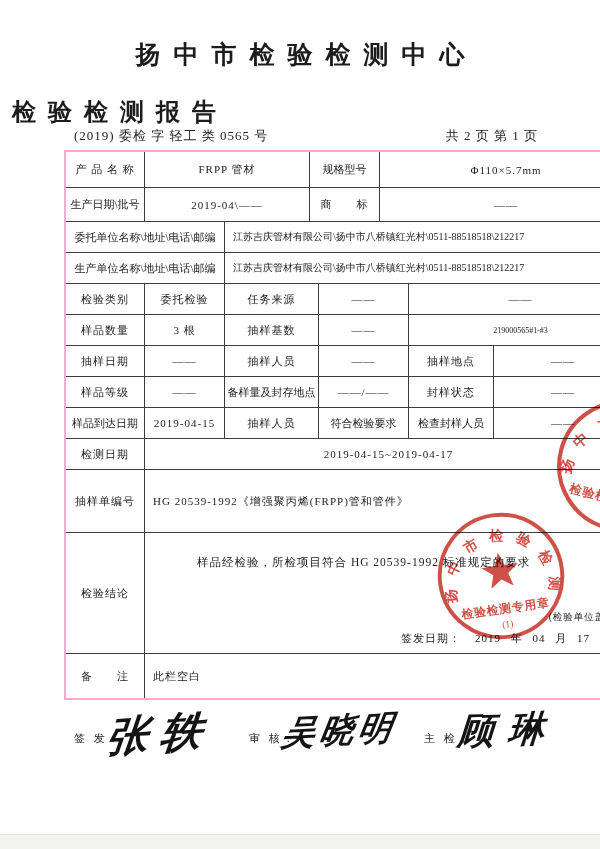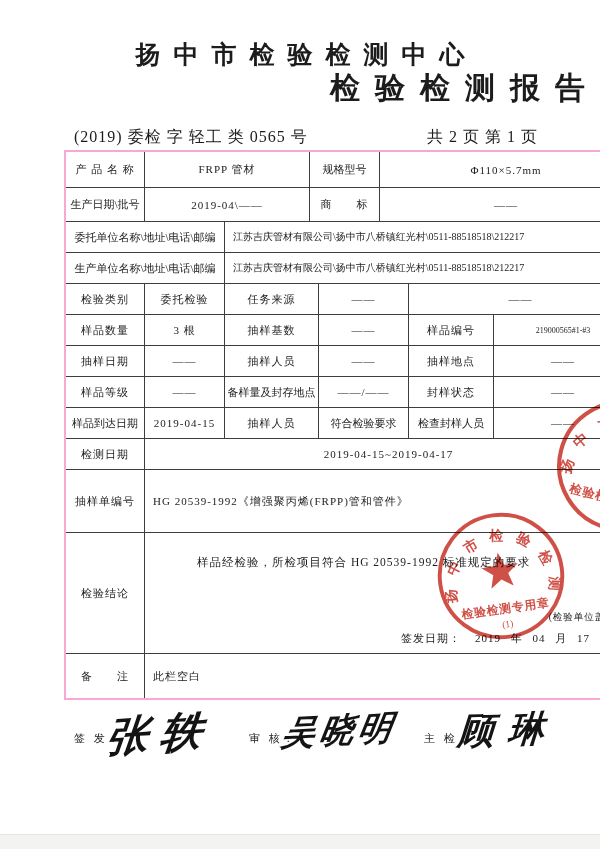--- a/index.html
+++ b/index.html
@@ -7,26 +7,26 @@
     position:relative; width:600px; height:849px; margin:0 auto;
     background:#ffffff; overflow:hidden;
     font-family:"Liberation Serif","DejaVu Serif",serif;
     color:#1c1c1c;
   }
   .org-title {
     position:absolute; top:38px; left:0; right:0; text-align:center;
     font-size:25px; font-weight:bold; letter-spacing:.52em; padding-left:.52em;
   }
   .report-title {
-    position:absolute; top:68px; left:0; right:0; text-align:right;
-    font-size:30px; font-weight:bold; letter-spacing:.5em; padding-left:.5em;
+    position:absolute; top:96px; left:0; right:0; text-align:left;
+    font-size:24px; font-weight:bold; letter-spacing:.5em; padding-left:.5em;
   }
   .meta {
     position:absolute; top:127px; left:74px; right:62px;
-    display:flex; justify-content:space-between; font-size:16px; letter-spacing:1px;
+    display:flex; justify-content:space-between; font-size:13px; letter-spacing:1px;
   }
   
   .rtable {
     position:absolute; left:64px; top:150px; width:570px;
     border:2px solid #f9a8d4; box-sizing:border-box; background:transparent;
   }
   .trow { display:flex; border-bottom:1px solid #3d3d3d; }
   .trow:last-child { border-bottom:none; }
   .cell {
     border-right:1px solid #3d3d3d; box-sizing:border-box;
@@ -108,21 +108,20 @@
       <div class="cell w94">任务来源</div>
       <div class="cell w90">——</div>
       <div class="cell grow">——</div>
     </div>
 
     <div class="trow" style="height:30px">
       <div class="cell w79">样品数量</div>
       <div class="cell w80">3 根</div>
       <div class="cell w94">抽样基数</div>
       <div class="cell w90">——</div>
-      <div class="cell w85">样品编号</div>
       <div class="cell grow tiny">219000565#1-#3</div>
     </div>
 
     <div class="trow" style="height:30px">
       <div class="cell w79">抽样日期</div>
       <div class="cell w80">——</div>
       <div class="cell w94">抽样人员</div>
       <div class="cell w90">——</div>
       <div class="cell w85">抽样地点</div>
       <div class="cell grow">——</div>

